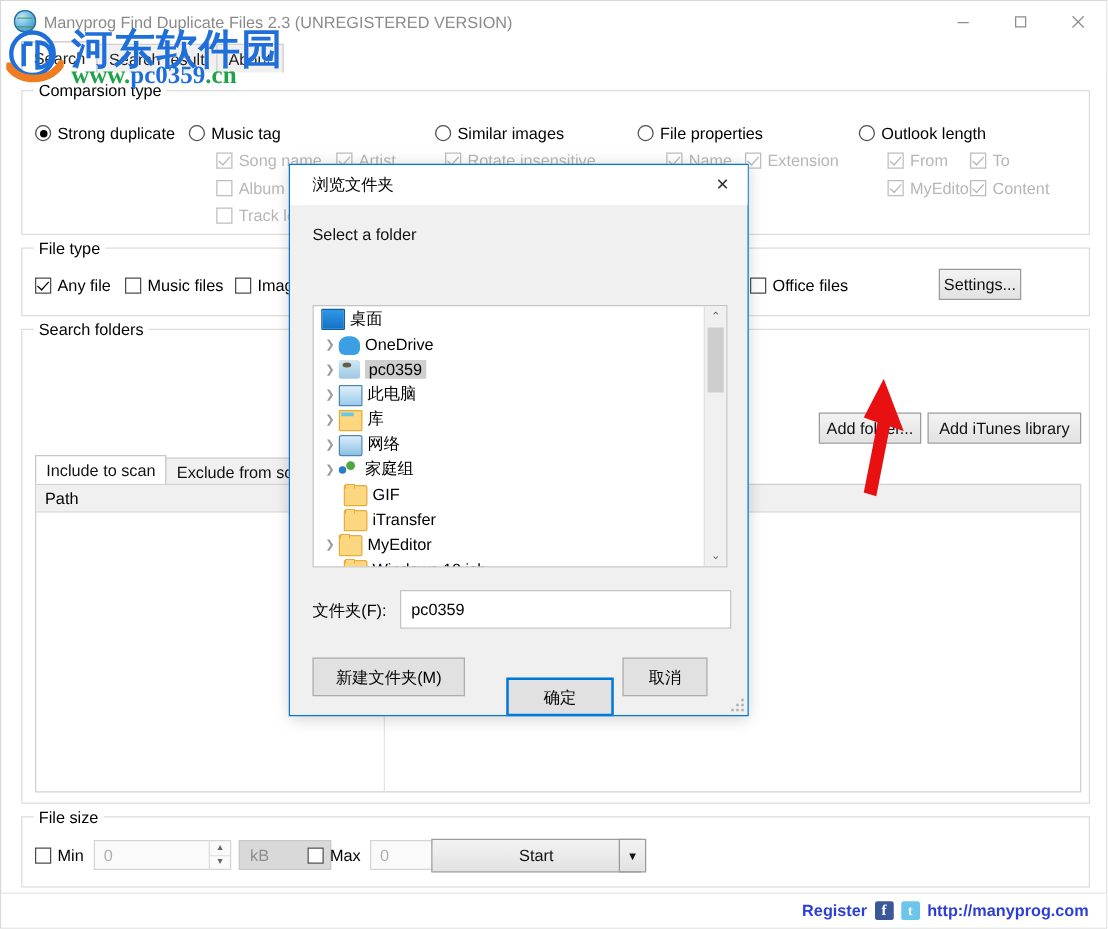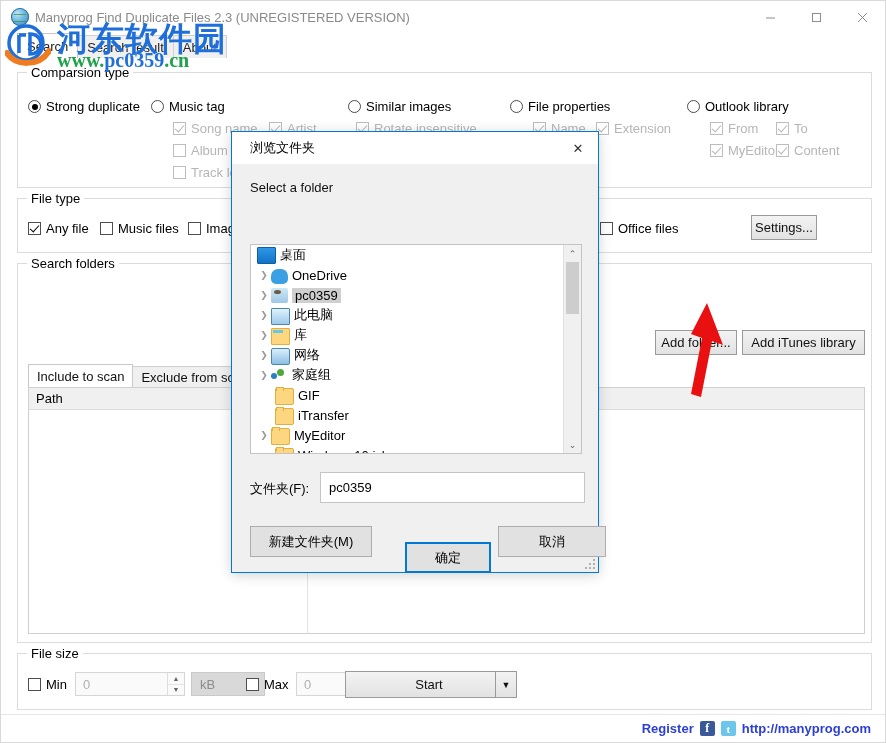--- a/index.html
+++ b/index.html
@@ -189,21 +189,21 @@
       <div class="opt" style="left:330px;top:26px;">
         <span class="radio"></span>
         <span>Similar images</span>
       </div>
       <div class="opt" style="left:492px;top:26px;">
         <span class="radio"></span>
         <span>File properties</span>
       </div>
       <div class="opt" style="left:669px;top:26px;">
         <span class="radio"></span>
-        <span>Outlook library</span>
+        <span>Outlook length</span>
       </div>
 
       <div class="opt dim" style="left:155px;top:48px;">
         <span class="chk on"></span>
         <span>Song name</span>
       </div>
       <div class="opt dim" style="left:251px;top:48px;">
         <span class="chk on"></span>
         <span>Artist</span>
       </div>
@@ -410,21 +410,21 @@
       </div>
     </div>
 
     <div class="dlg-fld-lbl" style="left:18px;top:348px;">文件夹(F):</div>
     <div class="fldbox" style="left:88px;top:340px;width:265px;height:31px;">
       <span>pc0359</span>
     </div>
 
     <div class="dbtn" style="left:18px;top:394px;width:122px;height:31px;">新建文件夹(M)</div>
     <div class="dbtn primary" style="left:173px;top:394px;width:86px;height:31px;margin-top:16px;">确定</div>
-    <div class="dbtn" style="left:266px;top:394px;width:108px;height:31px;">取消</div>
+    <div class="dbtn" style="left:266px;top:394px;width:68px;height:31px;">取消</div>
 
     <div class="grip">
       <i style="right:0;bottom:0;"></i>
         <i style="right:4px;bottom:0;"></i>
         <i style="right:8px;bottom:0;"></i>
       <i style="right:0;bottom:4px;"></i>
         <i style="right:4px;bottom:4px;"></i>
       <i style="right:0;bottom:8px;"></i>
     </div>
   </div>

